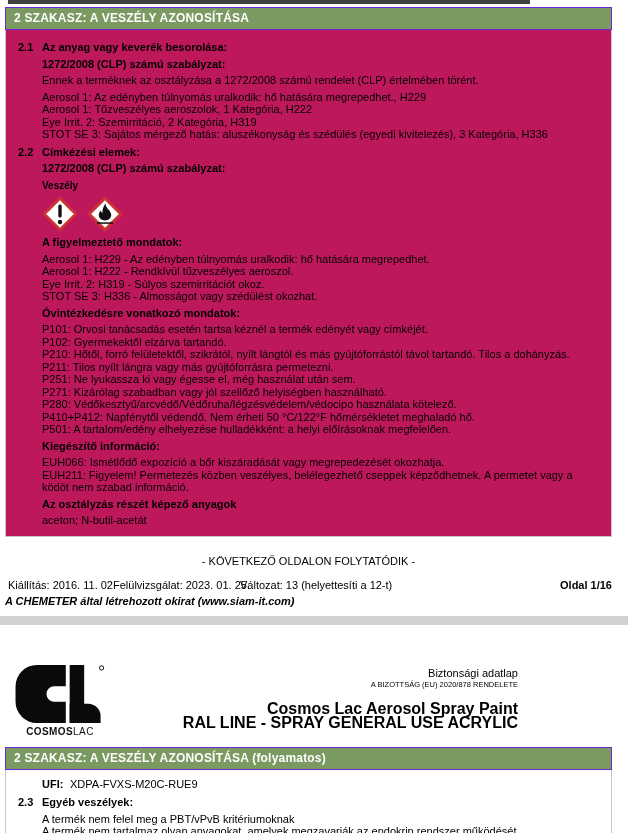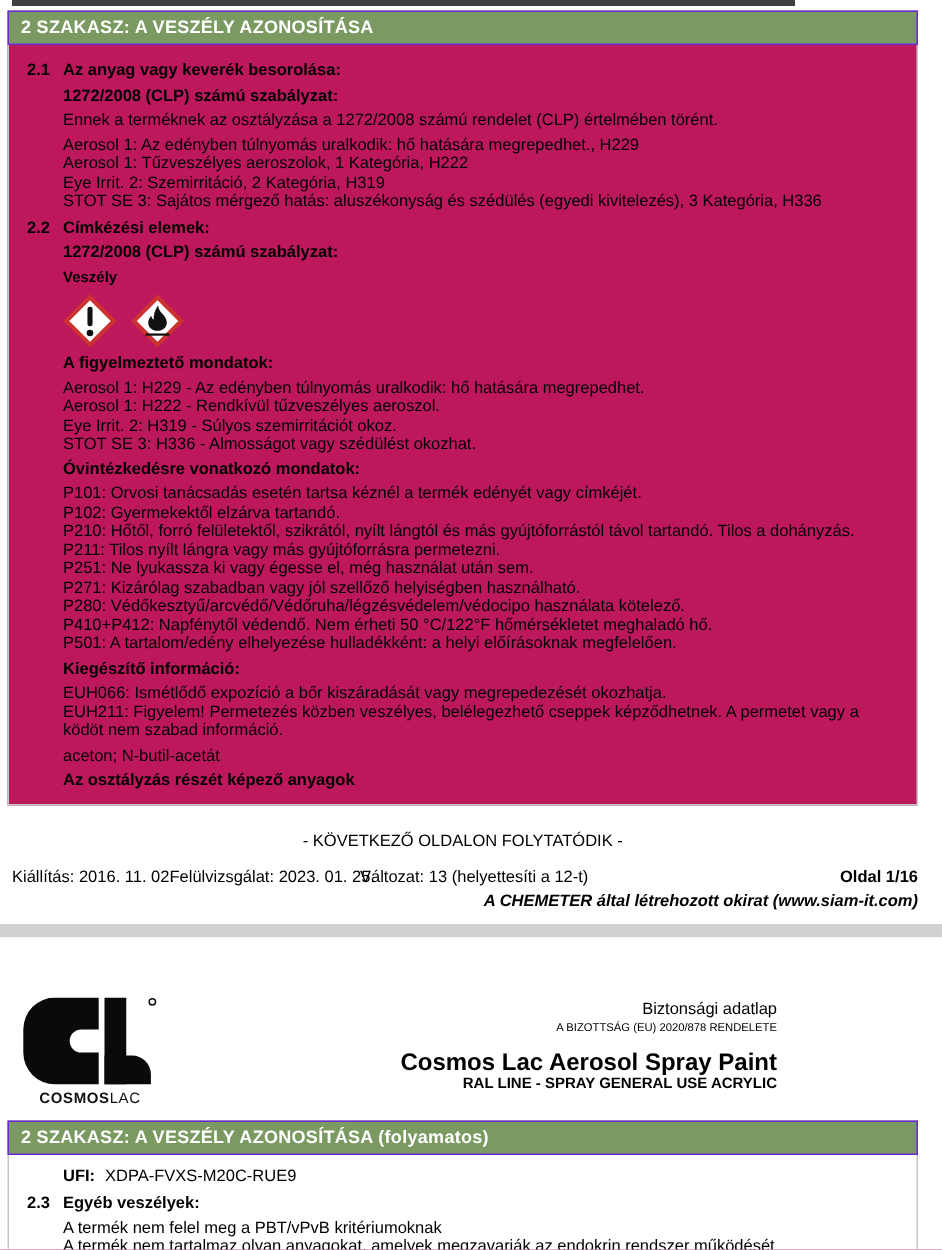--- a/index.html
+++ b/index.html
@@ -54,39 +54,39 @@
   .continues-line { text-align: center; margin-top: 18px; line-height: 13px; }
 
   .footer-row { position: relative; height: 13px; margin-top: 11px; }
   .footer-row span { position: absolute; top: 0; white-space: nowrap; }
   .f-issued { left: 3px; }
   .f-revision { left: 108px; }
   .f-version { left: 235px; }
   .f-page { right: 0; font-weight: bold; }
 
   .generator-line {
-    text-align: right; margin-top: 3px;
+    text-align: left; margin-top: 3px;
     font-weight: bold; font-style: italic; line-height: 13px;
   }
 
   .page-separator {
     position: absolute; top: 616px; left: 0;
     width: 628px; height: 9px; background: #d1d1d1;
   }
 
   .page2 { position: absolute; top: 625px; left: 0; width: 628px; height: 208px; background: #fff; }
   .p2-header { position: relative; height: 122px; }
   .logo-block { position: absolute; left: 8px; top: 40px; width: 104px; text-align: center; }
   .logo-text { font-size: 10px; letter-spacing: 0.4px; margin-top: 1px; color: #111; }
   .logo-text b { font-weight: bold; }
   .p2-center { position: absolute; left: 110px; right: 110px; top: 42px; text-align: right; }
   .doc-title { font-size: 11px; line-height: 13px; }
   .doc-subtitle { font-size: 7.5px; line-height: 10px; }
   .product-1 { font-size: 16px; font-weight: bold; margin-top: 12px; line-height: 14px; }
-  .product-2 { font-size: 10px; font-weight: bold; line-height: 14px; }
+  .product-2 { font-size: 16px; font-weight: bold; line-height: 14px; }
 
   .p2-bar-wrap { margin: 0 16px 0 5px; }
   .content-box2 {
     margin: 0 16px 0 5px;
     border-left: 1px solid #c6c6c6;
     border-right: 1px solid #c6c6c6;
     padding: 8px 0 4px 0;
     height: 66px;
   }
   .ufi-row { display: flex; margin-left: 36px; line-height: 13px; }
@@ -157,22 +157,22 @@
       <div>P410+P412: Napfénytől védendő. Nem érheti 50 °C/122°F hőmérsékletet meghaladó hő.</div>
       <div>P501: A tartalom/edény elhelyezése hulladékként: a helyi előírásoknak megfelelően.</div>
     </div>
 
     <div class="indent mt bold">Kiegészítő információ:</div>
     <div class="indent mt lines">
       <div>EUH066: Ismétlődő expozíció a bőr kiszáradását vagy megrepedezését okozhatja.</div>
       <div>EUH211: Figyelem! Permetezés közben veszélyes, belélegezhető cseppek képződhetnek. A permetet vagy a ködöt nem szabad információ.</div>
     </div>
 
+    <div class="indent mt bold">Az osztályzás részét képező anyagok</div>
     <div class="indent mt">aceton; N-butil-acetát</div>
-    <div class="indent mt bold">Az osztályzás részét képező anyagok</div>
 
   </div>
 
   <div class="continues-line">- KÖVETKEZŐ OLDALON FOLYTATÓDIK -</div>
 
   <div class="footer-row">
     <span class="f-issued">Kiállítás: 2016. 11. 02.</span>
     <span class="f-revision">Felülvizsgálat: 2023. 01. 25.</span>
     <span class="f-version">Változat: 13 (helyettesíti a 12-t)</span>
     <span class="f-page">Oldal 1/16</span>

